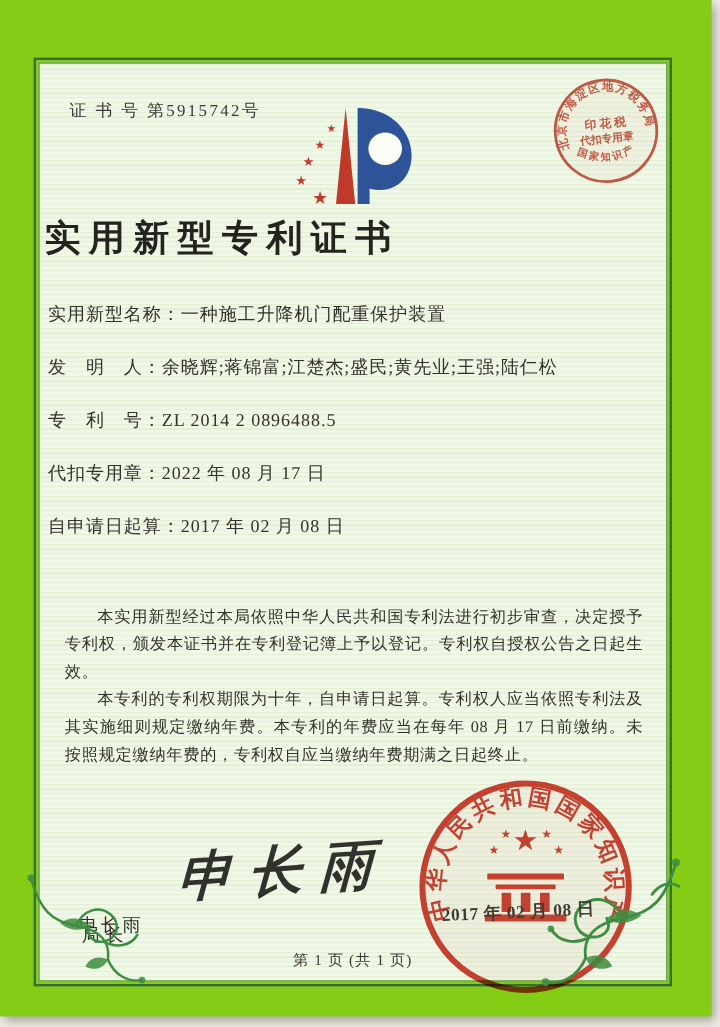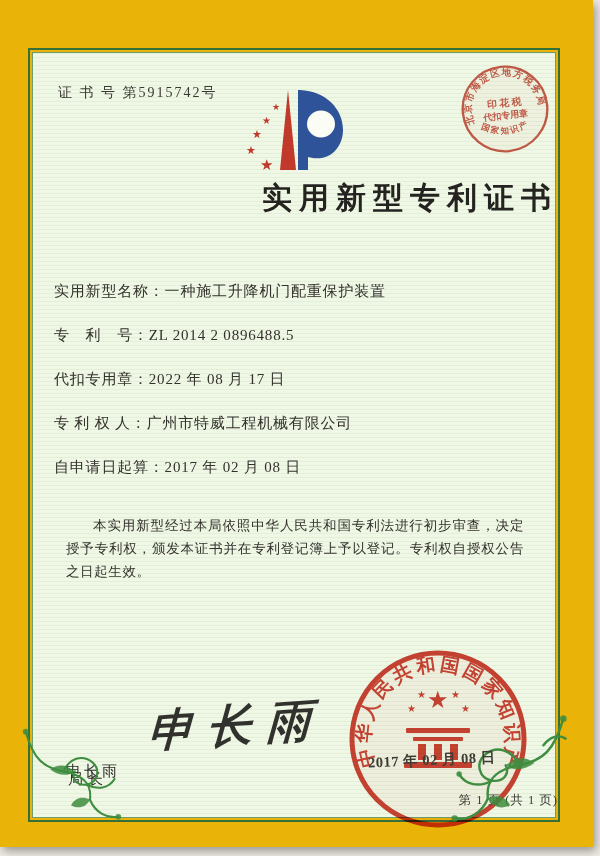--- a/index.html
+++ b/index.html
@@ -4,21 +4,21 @@
 <style>
   html,body{margin:0;padding:0;}
   body{
     width:600px;height:856px;position:relative;overflow:hidden;
     background:#efede6;
     font-family:"Liberation Serif","DejaVu Serif",serif;
     color:#2e2c28;
   }
   .paper{
     position:absolute;left:0;top:0;width:593px;height:847px;
-    background:#eab308;
+    background:#84cc16;
     box-shadow:3px 4px 9px rgba(70,66,58,.5);
   }
   .cert-frame{
     position:absolute;left:28px;top:48px;width:528px;height:770px;
     border:2px solid #35703a;
   }
   .cert-inner{
     position:absolute;left:2px;top:2px;right:2px;bottom:2px;
     border:1px solid #6e9e6d;
     background:repeating-linear-gradient(
@@ -26,47 +26,47 @@
       #e4efd6 0px,#e4efd6 1px,
       #eff7e6 1px,#eff7e6 4px);
   }
   .cert-no{
     position:absolute;left:28px;top:34px;
     font-size:14px;letter-spacing:2px;color:#3a3833;
   }
   .logo{position:absolute;left:212px;top:38px;width:104px;height:86px;}
   .cert-title{
     position:absolute;left:0;top:128px;width:100%;
-    text-align:right;font-size:30px;font-weight:bold;
+    text-align:left;font-size:30px;font-weight:bold;
     letter-spacing:7px;color:#24231f;text-indent:7px;
   }
-  .fields{position:absolute;left:24px;top:204px;width:476px;margin-top:28px;}
+  .fields{position:absolute;left:10px;top:204px;width:476px;}
   .field-row{margin-bottom:26px;font-size:15px;line-height:18px;letter-spacing:.8px;color:#33312c;}
   .body-text{
     position:absolute;left:24px;top:452px;width:482px;
     font-size:13.5px;line-height:23px;letter-spacing:.6px;
     text-align:justify;color:#33312c;
   }
-  .body-text p{margin:12px;text-indent:2em;}
+  .body-text p{margin:0;text-indent:2em;}
   .director-label{position:absolute;left:38px;top:678px;font-size:15px;letter-spacing:5px;color:#2e2c28;margin-top:42px;}
   .director-name{position:absolute;left:36px;top:712px;font-size:15px;letter-spacing:3px;color:#2e2c28;}
   .signature{
     position:absolute;left:118px;top:644px;width:230px;
     font-size:45px;font-weight:700;font-style:italic;
     letter-spacing:14px;color:#1d1c1a;opacity:.9;
     transform:rotate(-4deg) skewX(-6deg);
   }
   .seal{position:absolute;left:313px;top:594px;width:190px;height:190px;mix-blend-mode:multiply;opacity:.93;}
   .seal-date{
     position:absolute;left:338px;top:700px;width:160px;
     font-size:14.5px;letter-spacing:.5px;color:#3e3d35;font-weight:bold;
     transform:rotate(-2.5deg);z-index:5;
   }
   .page-info{
-    position:absolute;left:0;top:742px;width:100%;text-align:right;
+    position:absolute;left:0;top:742px;width:100%;text-align:center;
     font-size:12.5px;letter-spacing:1px;color:#3a3833;
   }
   .tax-stamp{position:absolute;left:428px;top:12px;width:94px;height:94px;mix-blend-mode:multiply;opacity:.9;transform:rotate(-6deg);}
   .ornament-br{position:absolute;right:-12px;bottom:-14px;width:122px;height:122px;}
   .ornament-bl{position:absolute;left:-10px;bottom:-10px;width:104px;height:104px;transform:scaleX(-1);}
 </style>
 </head>
 <body>
 
 <div class="paper">
@@ -87,35 +87,36 @@
       <text x="18" y="82" font-size="15" fill="#c0392b">★</text>
     </svg>
 
     <div class="cert-title">实用新型专利证书</div>
 
     <div class="fields">
       <div class="field-row">
         <span>实用新型名称：</span><span>一种施工升降机门配重保护装置</span>
       </div>
       <div class="field-row">
+        <span>发　明　人：</span><span>余晓辉;蒋锦富;江楚杰;盛民;黄先业;王强;陆仁松</span>
+      </div>
+      <div class="field-row">
         <span>专　利　号：</span><span>ZL 2014 2 0896488.5</span>
       </div>
       <div class="field-row">
         <span>代扣专用章：</span><span>2022 年 08 月 17 日</span>
-      </div>
-      <div class="field-row">
-        <span>专 利 权 人：</span><span>广州市特威工程机械有限公司</span>
       </div>
       <div class="field-row">
         <span>自申请日起算：</span><span>2017 年 02 月 08 日</span>
       </div>
     </div>
 
     <div class="body-text">
       <p>本实用新型经过本局依照中华人民共和国专利法进行初步审查，决定授予专利权，颁发本证书并在专利登记簿上予以登记。专利权自授权公告之日起生效。</p>
+      <p>本专利的专利权期限为十年，自申请日起算。专利权人应当依照专利法及其实施细则规定缴纳年费。本专利的年费应当在每年 08 月 17 日前缴纳。未按照规定缴纳年费的，专利权自应当缴纳年费期满之日起终止。</p>
     </div>
 
     <div class="director-label">局长</div>
     <div class="director-name">申长雨</div>
     <div class="signature">申长雨</div>
 
     <svg class="seal" viewBox="0 0 190 190">
       <defs>
         <path id="sealArc" d="M 33.4 123.8 A 68 68 0 1 1 156.6 123.8"></path>
       </defs>

